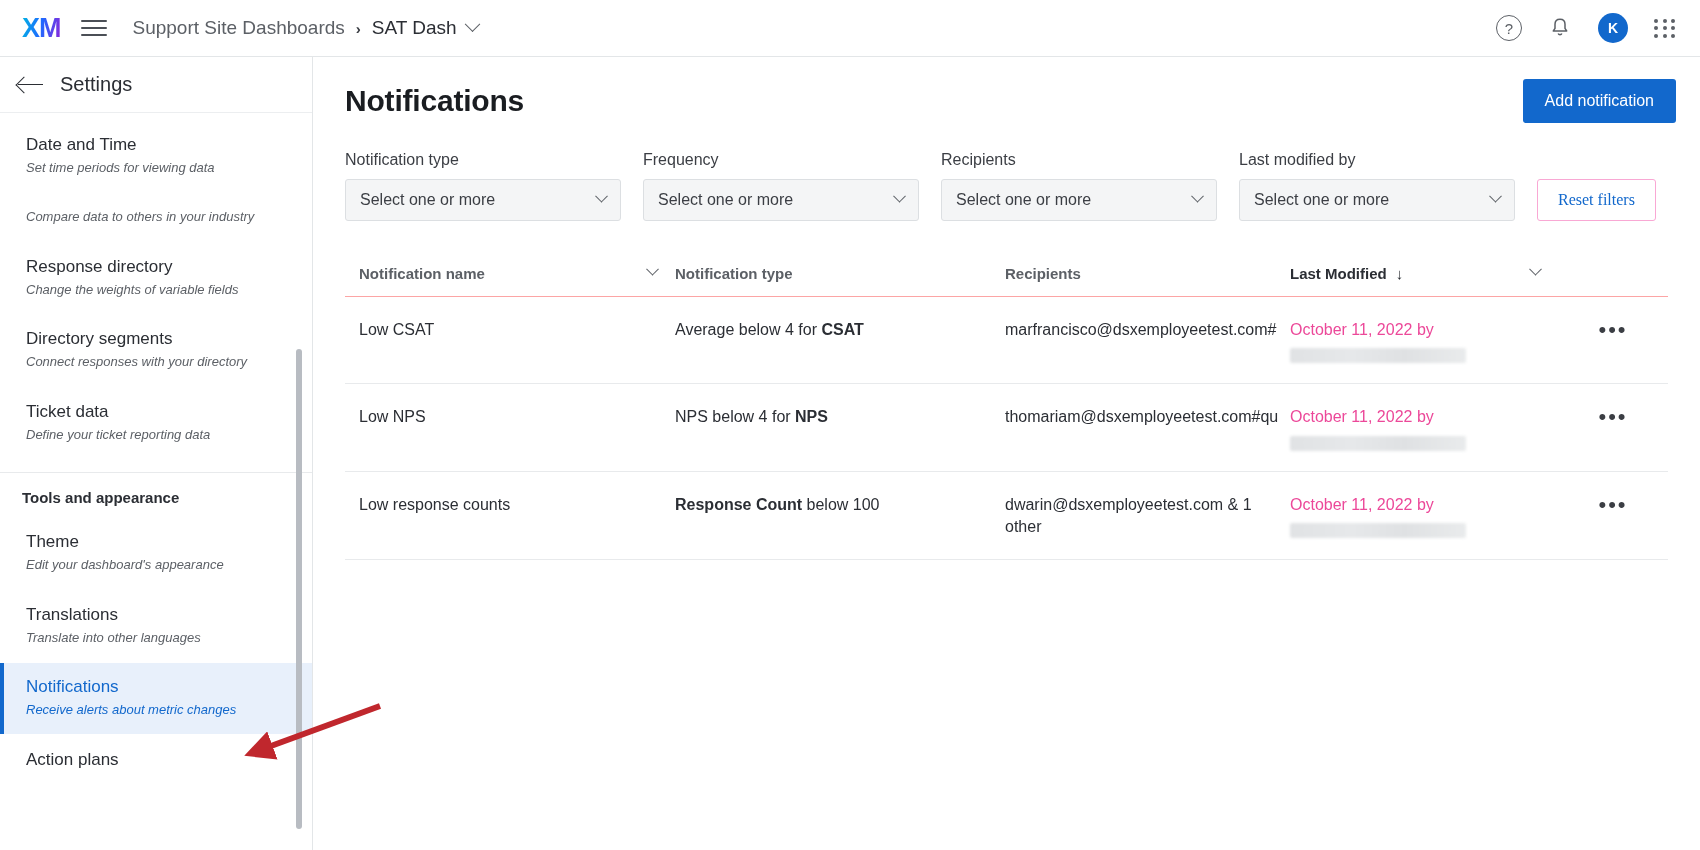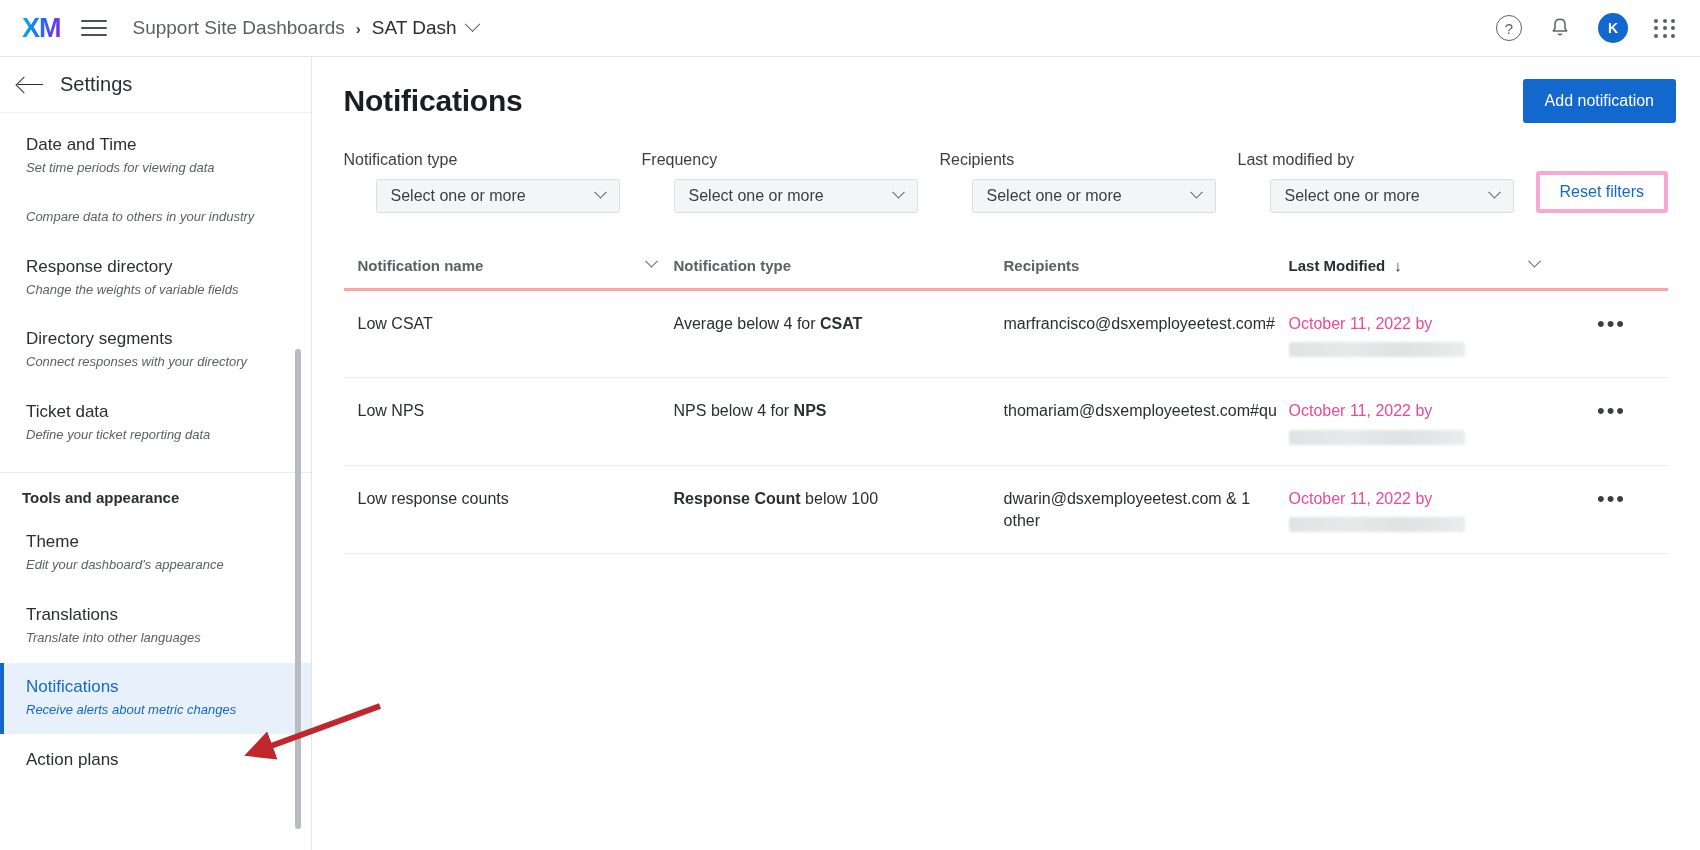--- a/index.html
+++ b/index.html
@@ -136,42 +136,42 @@
   }
 
   
   .filters {
     display: flex; align-items: flex-end; gap: 22px;
     padding: 22px 8px 0 8px;
   }
   .filter { width: 276px; }
   .filter-label { font-size: 16px; color: #3b3e44; margin-bottom: 10px; }
   .select {
-    height: 34px; background: #f4f5f6; border: 1px solid #dcdfe2;
+    height: 42px; background: #f4f5f6; border: 1px solid #dcdfe2;
     border-radius: 3px; display: flex; align-items: center;
-    padding: 0 14px; font-size: 16px; color: #3b3e44; cursor: pointer; margin-left: 32px;
+    padding: 0 14px; font-size: 16px; color: #3b3e44; cursor: pointer;
   }
   .select .sel-caret {
     margin-left: auto; width: 9px; height: 9px;
     border-right: 1.6px solid #5c6066; border-bottom: 1.6px solid #5c6066;
     transform: rotate(45deg) translate(-3px,-3px);
   }
   .btn-reset {
-    height: 42px; background: #fff; border: 4px solid #f9a8d4; color: #1268cc;
+    height: 42px; background: #fff; border: 1px solid #f9a8d4; color: #1268cc;
     border-radius: 3px; font-size: 16px; padding: 0 20px; cursor: pointer;
-    font-family: Liberation Sans, sans-serif; white-space: nowrap;
+    font-family: Liberation Serif, serif; white-space: nowrap;
   }
 
   
   .table { margin: 34px 8px 0 8px; }
   .trow {
     display: flex; align-items: flex-start;
     border-bottom: 1px solid #e8eaec;
   }
-  .thead .trow { padding: 10px 0 14px 0; border-bottom: 3px solid #fca5a5; }
+  .thead .trow { padding: 10px 0 14px 0; border-bottom: 1px solid #fca5a5; }
   .th { font-size: 15px; font-weight: bold; color: #5c6066; display: flex; align-items: center; }
   .th.sorted { color: #2b2e34; }
   .th-caret {
     margin-left: auto; margin-right: 18px;
     width: 9px; height: 9px;
     border-right: 1.6px solid #5c6066; border-bottom: 1.6px solid #5c6066;
     transform: rotate(45deg) translate(-3px,-3px); cursor: pointer;
   }
   .sort-arrow { margin-left: 9px; font-size: 15px; color: #2b2e34; }
 

